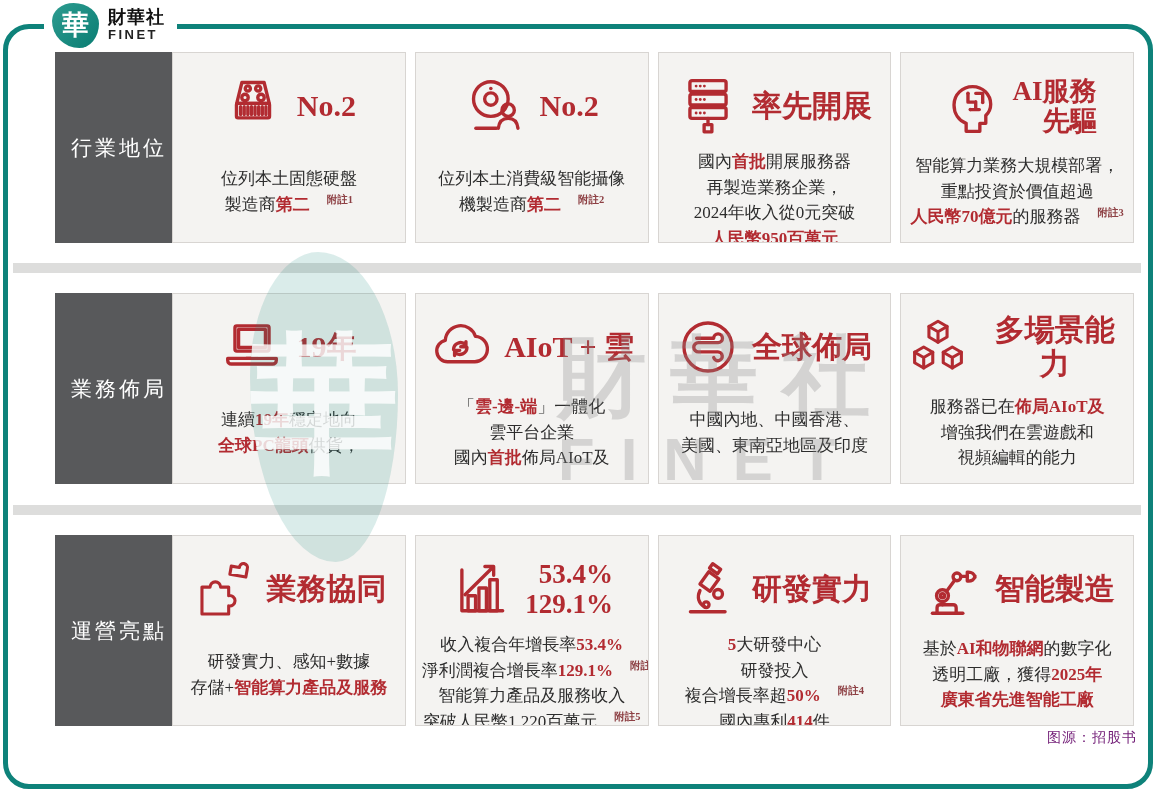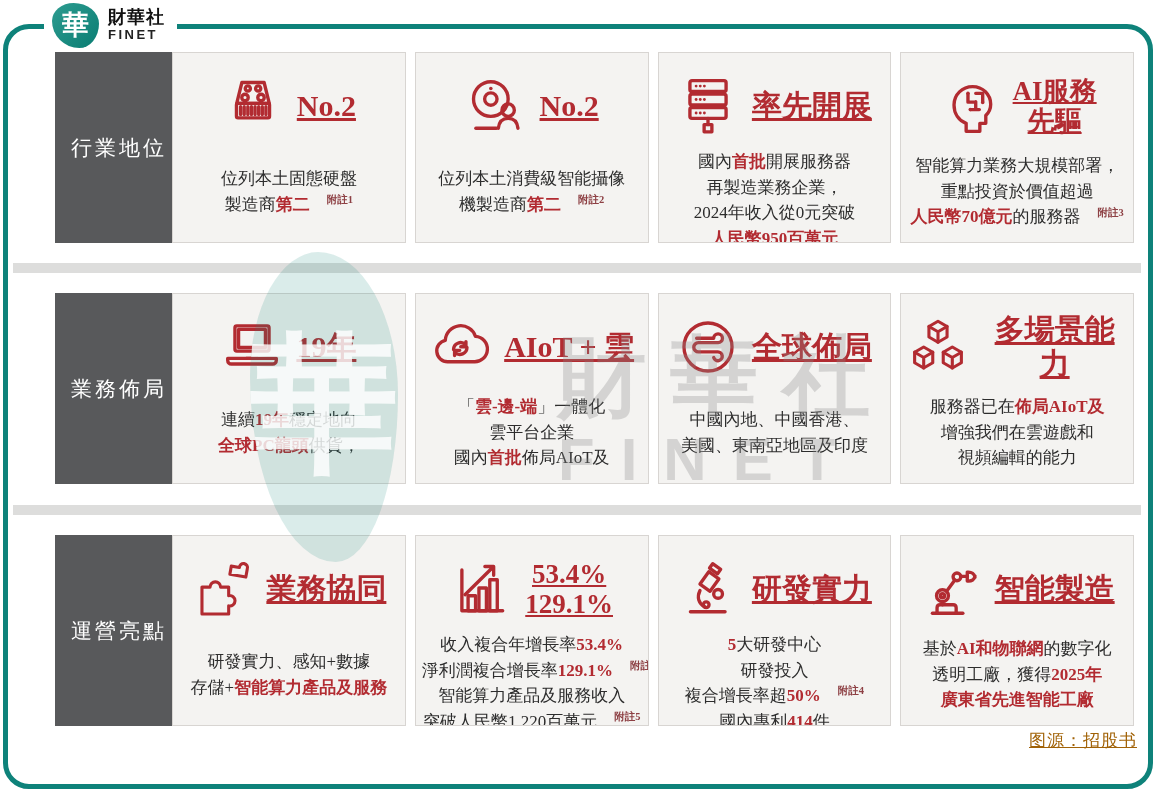--- a/index.html
+++ b/index.html
@@ -37,22 +37,22 @@
   }
   .cards{position:absolute;left:172px;top:0;width:962px;height:191px;display:flex;gap:9px;}
   .card{
     flex:1 1 0;background:var(--card_bg);border:1px solid var(--card_border);
     box-sizing:border-box;display:flex;flex-direction:column;align-items:center;
     padding:10px 6px 8px;overflow:hidden;
   }
   .card-head{display:flex;align-items:center;justify-content:center;gap:13px;min-height:86px;}
   .icon{width:62px;height:62px;color:var(--red);display:flex;align-items:center;justify-content:center;flex:0 0 auto;}
   .icon svg{width:100%;height:100%;}
-  .card-title{color:var(--red);font-weight:700;font-size:30px;line-height:1.12;text-align:center;text-decoration:underline;}
-  .card-title.two-line{font-size:27px;text-align:center;}
+  .card-title{color:var(--red);font-weight:700;font-size:30px;line-height:1.12;text-align:center;}
+  .card-title.two-line{font-size:27px;text-align:right;}
   .card-body{
     flex:1;display:flex;flex-direction:column;justify-content:center;
     text-align:center;font-size:17px;line-height:1.5;color:#2d2d2d;width:100%;
   }
   .card-body .line{white-space:nowrap;}
   .card-body .red{color:var(--red);font-weight:700;}
   .card-body .sup{color:#8d4044;font-size:10.5px;vertical-align:super;font-weight:700;margin-left:17px;}
   
   .sep{position:absolute;left:13px;width:1128px;height:10px;background:var(--separator);}
   .sep1{top:263px}.sep2{top:505px}
@@ -64,21 +64,21 @@
     display:flex;align-items:center;justify-content:center;overflow:hidden;
     font-size:150px;font-weight:700;color:rgba(255,255,255,.8);
   }
   .wm-text{position:absolute;left:558px;top:334px;z-index:4;pointer-events:none;color:rgba(140,140,140,.30);}
   .wm-cn{font-size:88px;font-weight:700;letter-spacing:24px;line-height:1;}
   .wm-en{font-family:"Liberation Sans","DejaVu Sans",sans-serif;font-size:60px;font-weight:700;letter-spacing:26px;line-height:1;margin-top:8px;}
   
   .source{
     position:absolute;top:729px;right:18px;z-index:5;
     font-family:"Liberation Sans","DejaVu Sans",sans-serif;
-    font-size:17px;color:#a16207;letter-spacing:1px;text-decoration:underline;
+    font-size:14px;color:#701a75;letter-spacing:1px;
   }
 </style>
 </head>
 <body>
 
 <div class="frame"></div>
 
 <header class="brand">
   <span class="leaf">
       <span>華</span>

